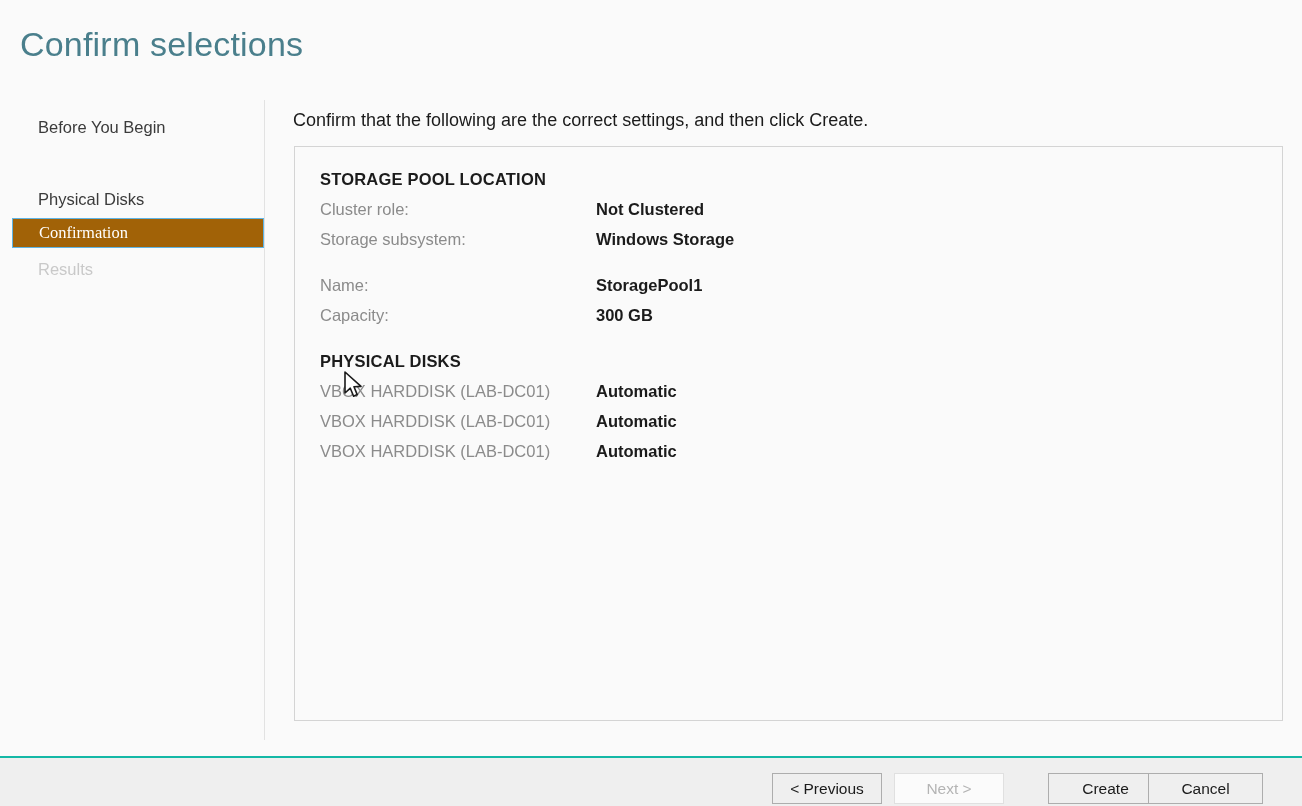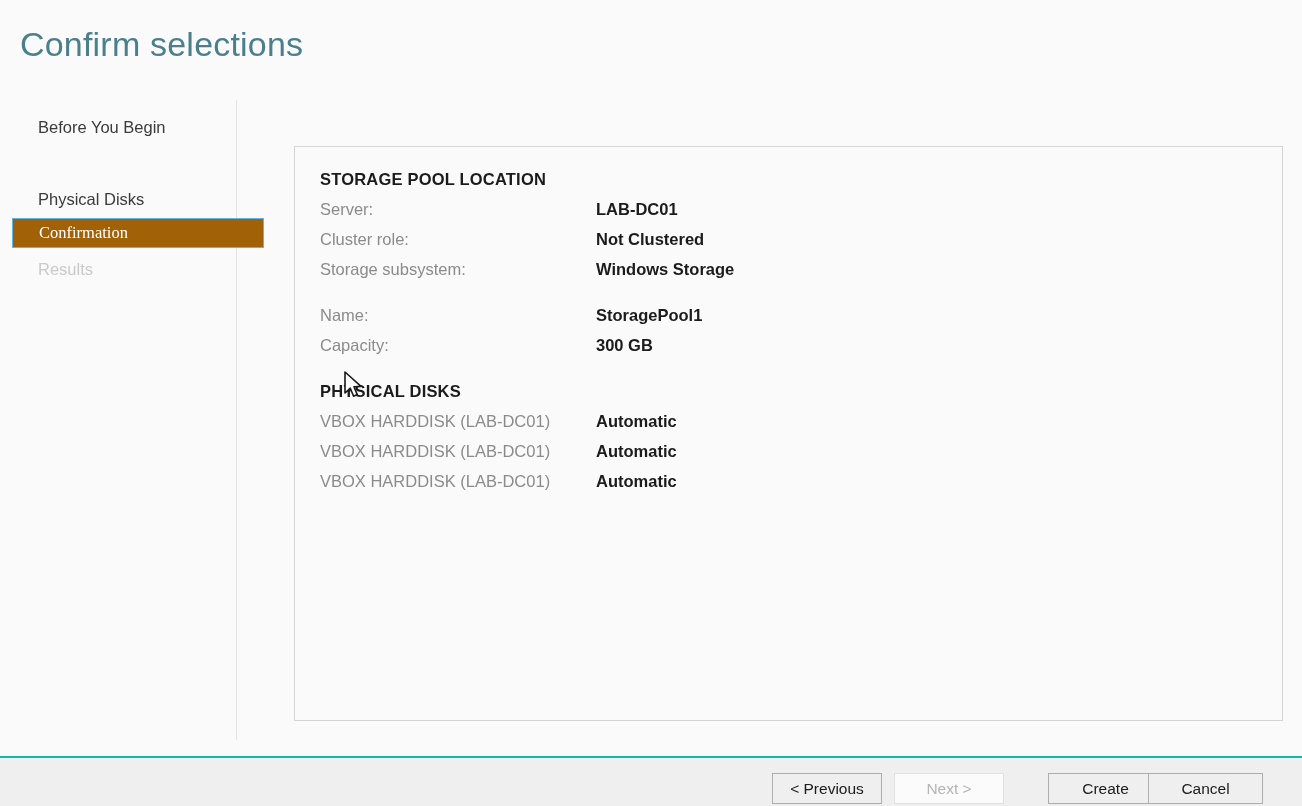--- a/index.html
+++ b/index.html
@@ -37,21 +37,21 @@
     top: 100px;
     width: 1302px;
     height: 655px;
   }
 
   
   #sidebar {
     position: absolute;
     left: 0;
     top: 0;
-    width: 237px;
+    width: 265px;
     height: 640px;
     border-right: 1px solid #e2e2e2;
   }
 
   .nav-item {
     position: absolute;
     left: 12px;
     width: 252px;
     height: 30px;
     line-height: 30px;
@@ -196,26 +196,26 @@
 <div id="wizard-body">
 
   <nav id="sidebar">
       <div class="nav-item" style="top: 12px;">Before You Begin</div>
       <div class="nav-item" style="top: 84px;">Physical Disks</div>
       <div class="nav-item selected" style="top: 118px;">Confirmation</div>
       <div class="nav-item disabled" style="top: 154px;">Results</div>
     </nav>
 
   <section id="content">
+    <div id="content-instruction">Confirm that the following are the correct settings, and then click Create.</div>
 
     <div id="summary-panel">
       <div class="summary-inner" id="summary-inner">
           <div class="group">
             <div class="group-heading">STORAGE POOL LOCATION</div>
-            <div class="row"><span class="row-label">Server:</span><span class="row-value">LAB-DC01</span></div>
             <div class="row"><span class="row-label">Cluster role:</span><span class="row-value">Not Clustered</span></div>
             <div class="row"><span class="row-label">Storage subsystem:</span><span class="row-value">Windows Storage</span></div>
           </div>
           <div class="group">
             <div class="row"><span class="row-label">Name:</span><span class="row-value">StoragePool1</span></div>
             <div class="row"><span class="row-label">Capacity:</span><span class="row-value">300 GB</span></div>
           </div>
           <div class="group">
             <div class="group-heading">PHYSICAL DISKS</div>
             <div class="row"><span class="row-label">VBOX HARDDISK (LAB-DC01)</span><span class="row-value">Automatic</span></div>

